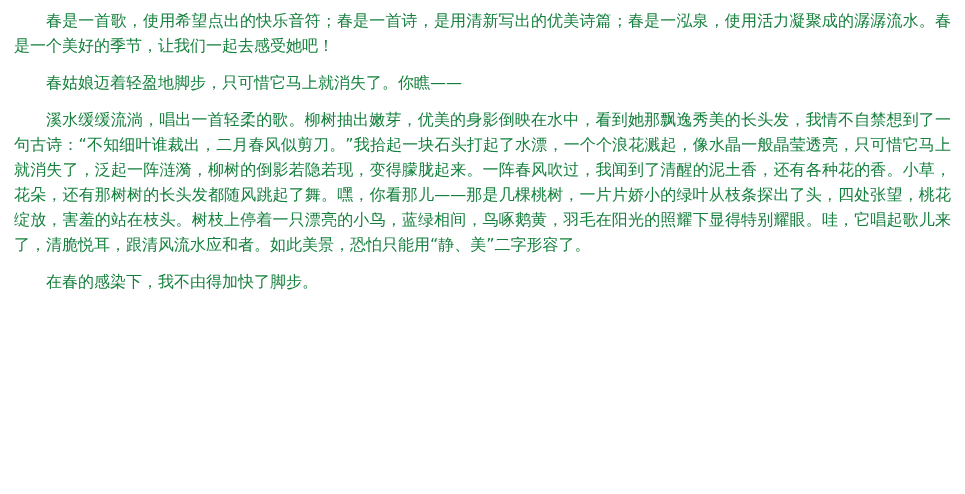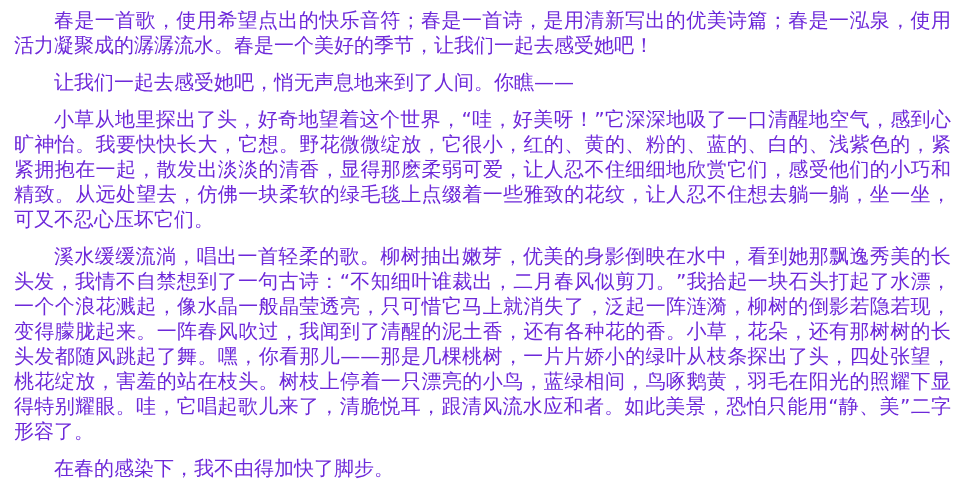--- a/index.html
+++ b/index.html
@@ -15,35 +15,34 @@
   }
   .page {
     box-sizing: border-box;
     width: 965px;
     height: 494px;
     padding: 8px 14px 0 14px;
     background: #ffffff;
   }
   .para {
     margin: 0 0 12px 0;
-    font-size: 20px;
+    font-size: 16px;
     line-height: 25px;
-    color: #6d28d9;
+    color: #15803d;
     text-align: justify;
     text-justify: inter-ideograph;
     text-indent: 2em;
     letter-spacing: 0px;
     word-break: break-all;
   }
   .para:last-child {
     margin-bottom: 0;
   }
 </style>
 </head>
 <body>
 
 <div class="page">
   <p class="para">春是一首歌，使用希望点出的快乐音符；春是一首诗，是用清新写出的优美诗篇；春是一泓泉，使用活力凝聚成的潺潺流水。春是一个美好的季节，让我们一起去感受她吧！</p>
-  <p class="para">让我们一起去感受她吧，悄无声息地来到了人间。你瞧——</p>
-  <p class="para">小草从地里探出了头，好奇地望着这个世界，“哇，好美呀！”它深深地吸了一口清醒地空气，感到心旷神怡。我要快快长大，它想。野花微微绽放，它很小，红的、黄的、粉的、蓝的、白的、浅紫色的，紧紧拥抱在一起，散发出淡淡的清香，显得那麽柔弱可爱，让人忍不住细细地欣赏它们，感受他们的小巧和精致。从远处望去，仿佛一块柔软的绿毛毯上点缀着一些雅致的花纹，让人忍不住想去躺一躺，坐一坐，可又不忍心压坏它们。</p>
+  <p class="para">春姑娘迈着轻盈地脚步，只可惜它马上就消失了。你瞧——</p>
   <p class="para">溪水缓缓流淌，唱出一首轻柔的歌。柳树抽出嫩芽，优美的身影倒映在水中，看到她那飘逸秀美的长头发，我情不自禁想到了一句古诗：“不知细叶谁裁出，二月春风似剪刀。”我拾起一块石头打起了水漂，一个个浪花溅起，像水晶一般晶莹透亮，只可惜它马上就消失了，泛起一阵涟漪，柳树的倒影若隐若现，变得朦胧起来。一阵春风吹过，我闻到了清醒的泥土香，还有各种花的香。小草，花朵，还有那树树的长头发都随风跳起了舞。嘿，你看那儿——那是几棵桃树，一片片娇小的绿叶从枝条探出了头，四处张望，桃花绽放，害羞的站在枝头。树枝上停着一只漂亮的小鸟，蓝绿相间，鸟啄鹅黄，羽毛在阳光的照耀下显得特别耀眼。哇，它唱起歌儿来了，清脆悦耳，跟清风流水应和者。如此美景，恐怕只能用“静、美”二字形容了。</p>
   <p class="para">在春的感染下，我不由得加快了脚步。</p>
 </div>
 
 </body></html>

